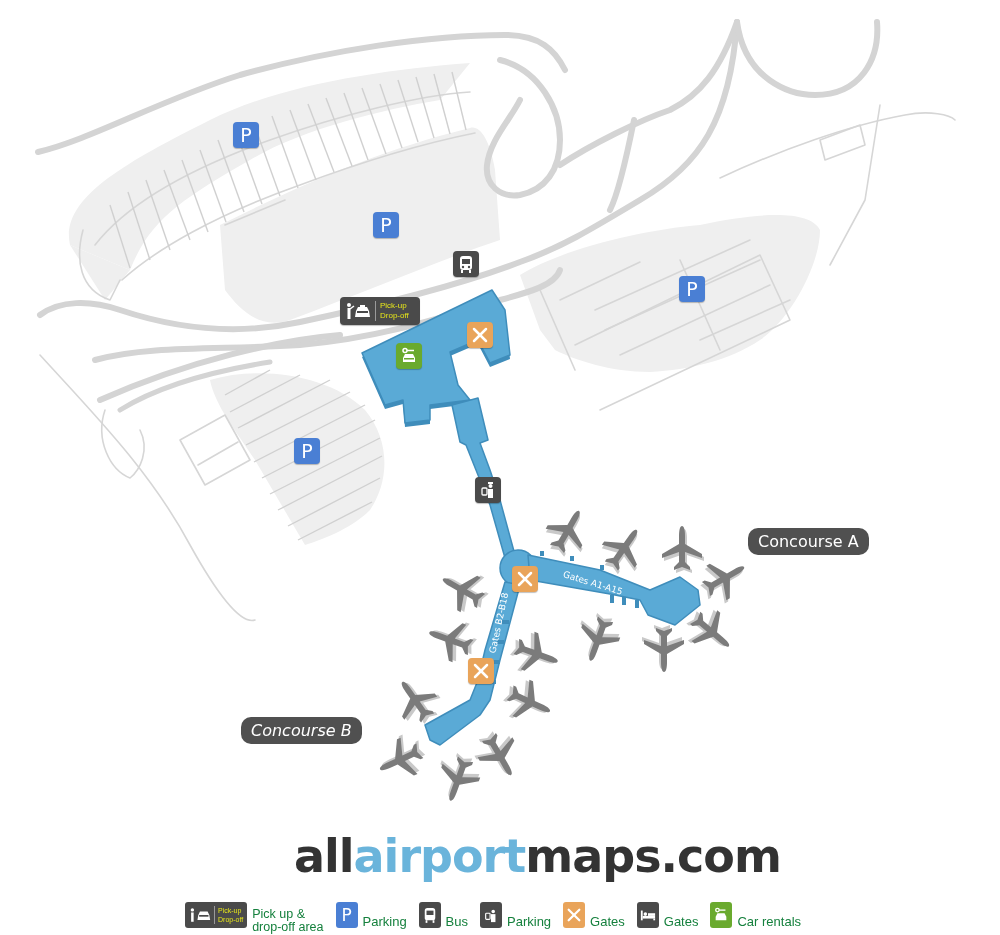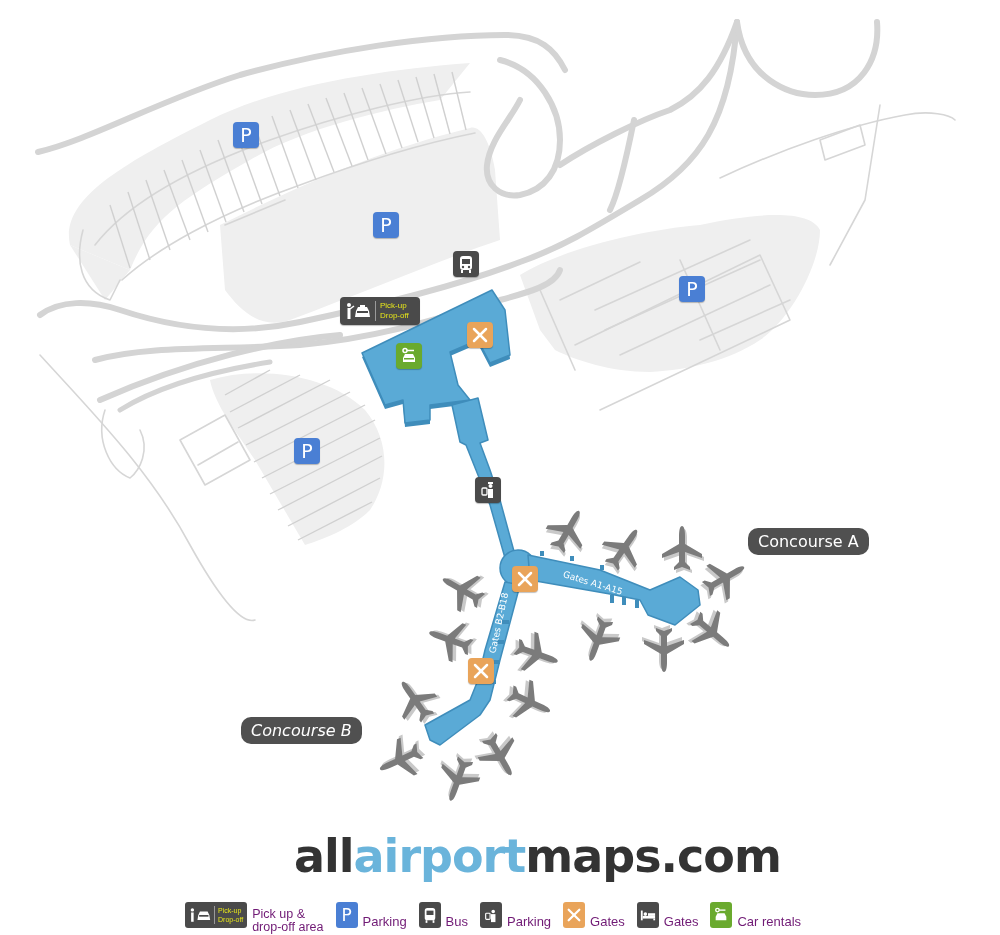--- a/index.html
+++ b/index.html
@@ -27,21 +27,21 @@
 
   .gate-label { position: absolute; color: #ffffff; font-size: 9px; white-space: nowrap; font-family: "DejaVu Sans", sans-serif; }
 
   #brand { position: absolute; left: 258px; top: 828px; font-size: 46px; font-weight: 700; letter-spacing: -1px; font-family: "DejaVu Sans", sans-serif; line-height: 56px; margin-left: 36px; }
   #brand .b1 { color: #333333; }
   #brand .b2 { color: #6ab4db; }
 
   #legend { position: absolute; left: 185px; top: 900px; height: 30px; display: flex; align-items: center; gap: 6px; }
   .leg-item { display: flex; align-items: center; gap: 5px; margin-right: 6px; }
   .leg-icon { width: 22px; height: 26px; border-radius: 3px; display: flex; align-items: center; justify-content: center; }
-  .leg-label { font-size: 13px; color: #701a75; font-family: "Liberation Sans", sans-serif; margin-top: 12px; }
+  .leg-label { font-size: 13px; color: #15803d; font-family: "Liberation Sans", sans-serif; margin-top: 12px; }
   .leg-label.two { font-size: 12.5px; line-height: 13px; }
   .leg-pickup { height: 26px; background: #4a4a4a; border-radius: 3px; display: flex; align-items: center; padding: 0 4px; }
   .leg-pickup .txt { color: #e5e51a; font-size: 7px; line-height: 9px; }
   .leg-pickup .sep { width: 1px; height: 18px; background: #9a9a9a; margin: 0 3px; }
 </style>
 </head>
 <body>
 
 <svg id="map" viewBox="0 0 1000 935" xmlns="http://www.w3.org/2000/svg">
   <defs>

